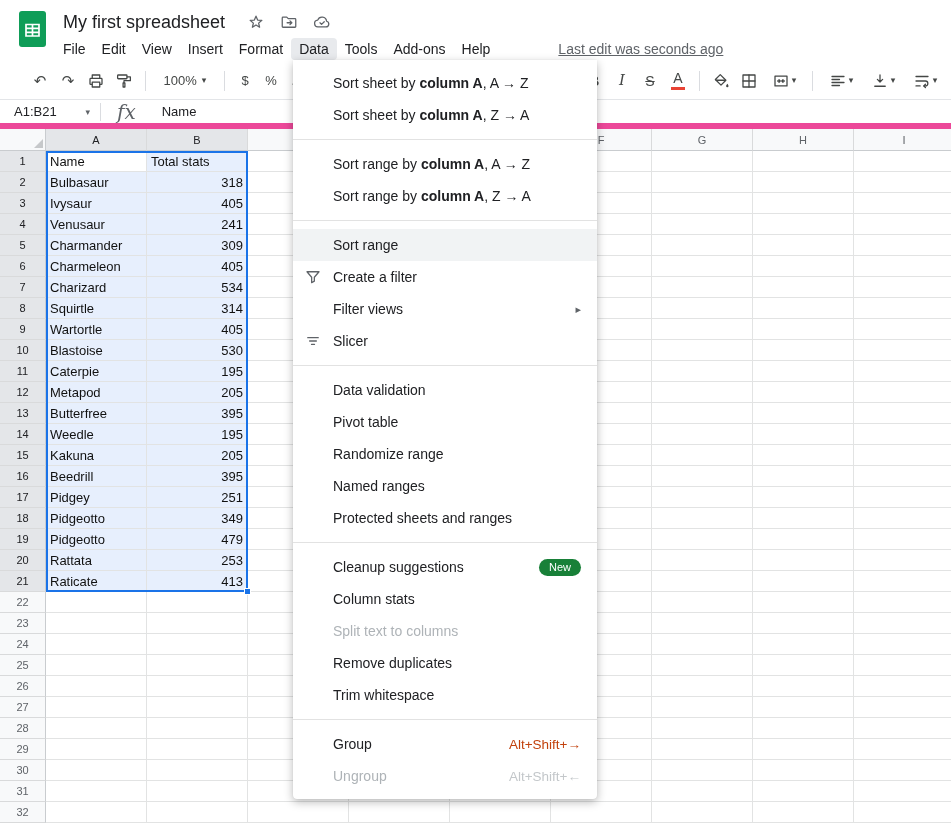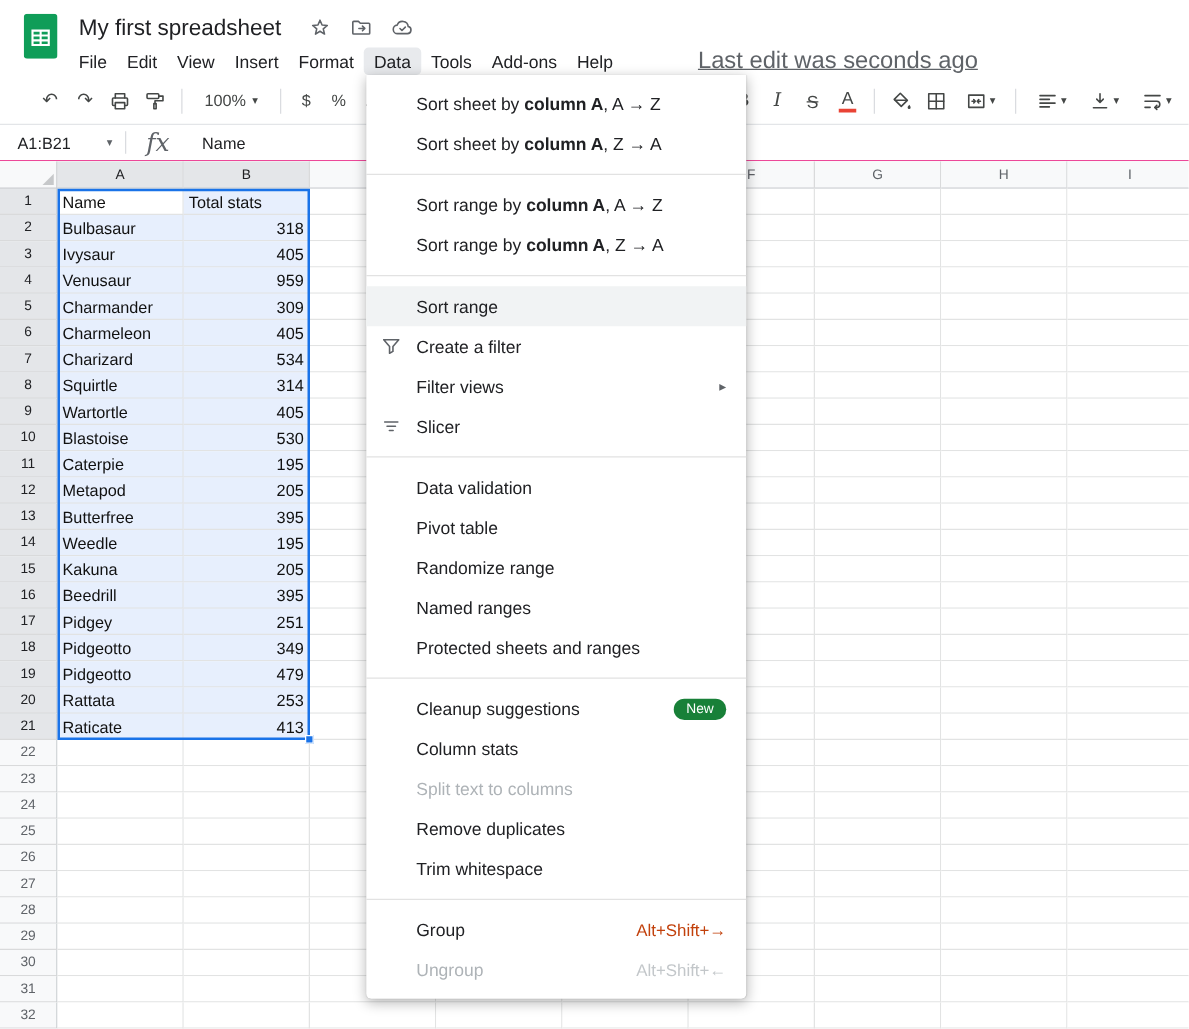--- a/index.html
+++ b/index.html
@@ -11,21 +11,21 @@
   .logo { width: 27px; height: 36px; margin: 3px 17px 0 4px; flex: none; }
   .head-right { flex: 1; min-width: 0; }
   .title-row { display: flex; align-items: center; height: 28px; gap: 22px; }
   .doc-title { font-size: 18px; color: #202124; white-space: nowrap; }
   .title-icons { display: flex; align-items: center; gap: 15px; }
   .t-icon { width: 18px; height: 18px; display: inline-flex; color: #5f6368; }
   .t-icon svg { width: 18px; height: 18px; }
   .menu-row { display: flex; align-items: center; height: 26px; font-size: 14px; margin-left: -8px; gap: 44px; }
   .menu-btn { padding: 3px 8px; border-radius: 4px; white-space: nowrap; color: #202124; cursor: default; }
   .menu-btn.active { background: #e8eaed; }
-  .last-edit { color: #5f6368; text-decoration: underline; margin-left: 16px; font-size: 19px; white-space: nowrap; }
+  .last-edit { color: #5f6368; text-decoration: underline; margin-left: 16px; font-size: 14px; white-space: nowrap; }
 
   
   .toolbar { height: 38px; display: flex; align-items: center; padding-left: 26px; border-bottom: 1px solid #e3e5e8; background: #fff; }
   .tb-btn { width: 28px; height: 28px; border-radius: 4px; display: flex; align-items: center; justify-content: center; color: #444746; flex: none; }
   .tb-btn.narrow { width: 26px; }
   .tb-btn.wide { width: 42px; gap: 2px; }
   .tb-btn.tiny { width: 20px; }
   .tb-btn.zoomsel { width: 64px; font-size: 13px; gap: 5px; }
   .tb-glyph { font-size: 15px; line-height: 1; }
   .tb-label { font-size: 13px; }
@@ -35,21 +35,21 @@
   .tb-btn.small .tb-glyph { font-size: 13px; }
   .tb-btn.textcolor .tb-glyph { font-size: 14px; display: inline-block; text-align: center; line-height: 1.1; }
   .tb-btn.textcolor .tb-glyph::after { content: ""; display: block; width: 14px; height: 3px; background: #e94335; margin-top: 1px; }
   .tb-icn { display: inline-flex; }
   .tb-icn svg { width: 18px; height: 18px; }
   .dd-arrow { font-size: 9px; color: #444746; line-height: 1; }
   .tb-divider { width: 1px; height: 20px; background: #dadce0; margin: 0 7px; flex: none; }
   .tb-spacer { width: 235px; flex: none; }
 
   
-  .formula-bar { height: 29px; display: flex; align-items: center; border-bottom: 1px solid #ec4899; background: #fff; }
+  .formula-bar { height: 29px; display: flex; align-items: center; border-bottom: 6px solid #ec4899; background: #fff; }
   .name-box { width: 100px; height: 100%; display: flex; align-items: center; justify-content: space-between; padding: 0 10px 0 14px; font-size: 13px; color: #202124; }
   .nb-arrow { font-size: 9px; color: #5f6368; }
   .fb-divider { width: 1px; height: 18px; background: #dadce0; }
   .fx { font-family: "DejaVu Serif", serif; font-style: italic; color: #5f6368; font-size: 20px; padding: 0 16px 0 16px; }
   .fb-content { font-size: 13px; color: #202124; margin-left: 10px; }
 
   
   .grid { position: relative; height: 694px; background: #fff; overflow: hidden; }
   .col-header-row { display: flex; height: 22px; }
   .corner { width: 46px; height: 22px; flex: none; background: #f8f9fa; border-right: 1px solid #c9cccf; border-bottom: 1px solid #c9cccf; position: relative; }
@@ -301,21 +301,21 @@
         <div class="cell"></div>
         <div class="cell"></div>
         <div class="cell"></div>
         <div class="cell"></div>
         <div class="cell"></div>
         <div class="cell"></div>
       </div>
       <div class="grid-row">
         <div class="row-h sel">4</div>
         <div class="cell sel">Venusaur</div>
-        <div class="cell num sel">959</div>
+        <div class="cell num sel">241</div>
         <div class="cell"></div>
         <div class="cell"></div>
         <div class="cell"></div>
         <div class="cell"></div>
         <div class="cell"></div>
         <div class="cell"></div>
         <div class="cell"></div>
       </div>
       <div class="grid-row">
         <div class="row-h sel">5</div>

